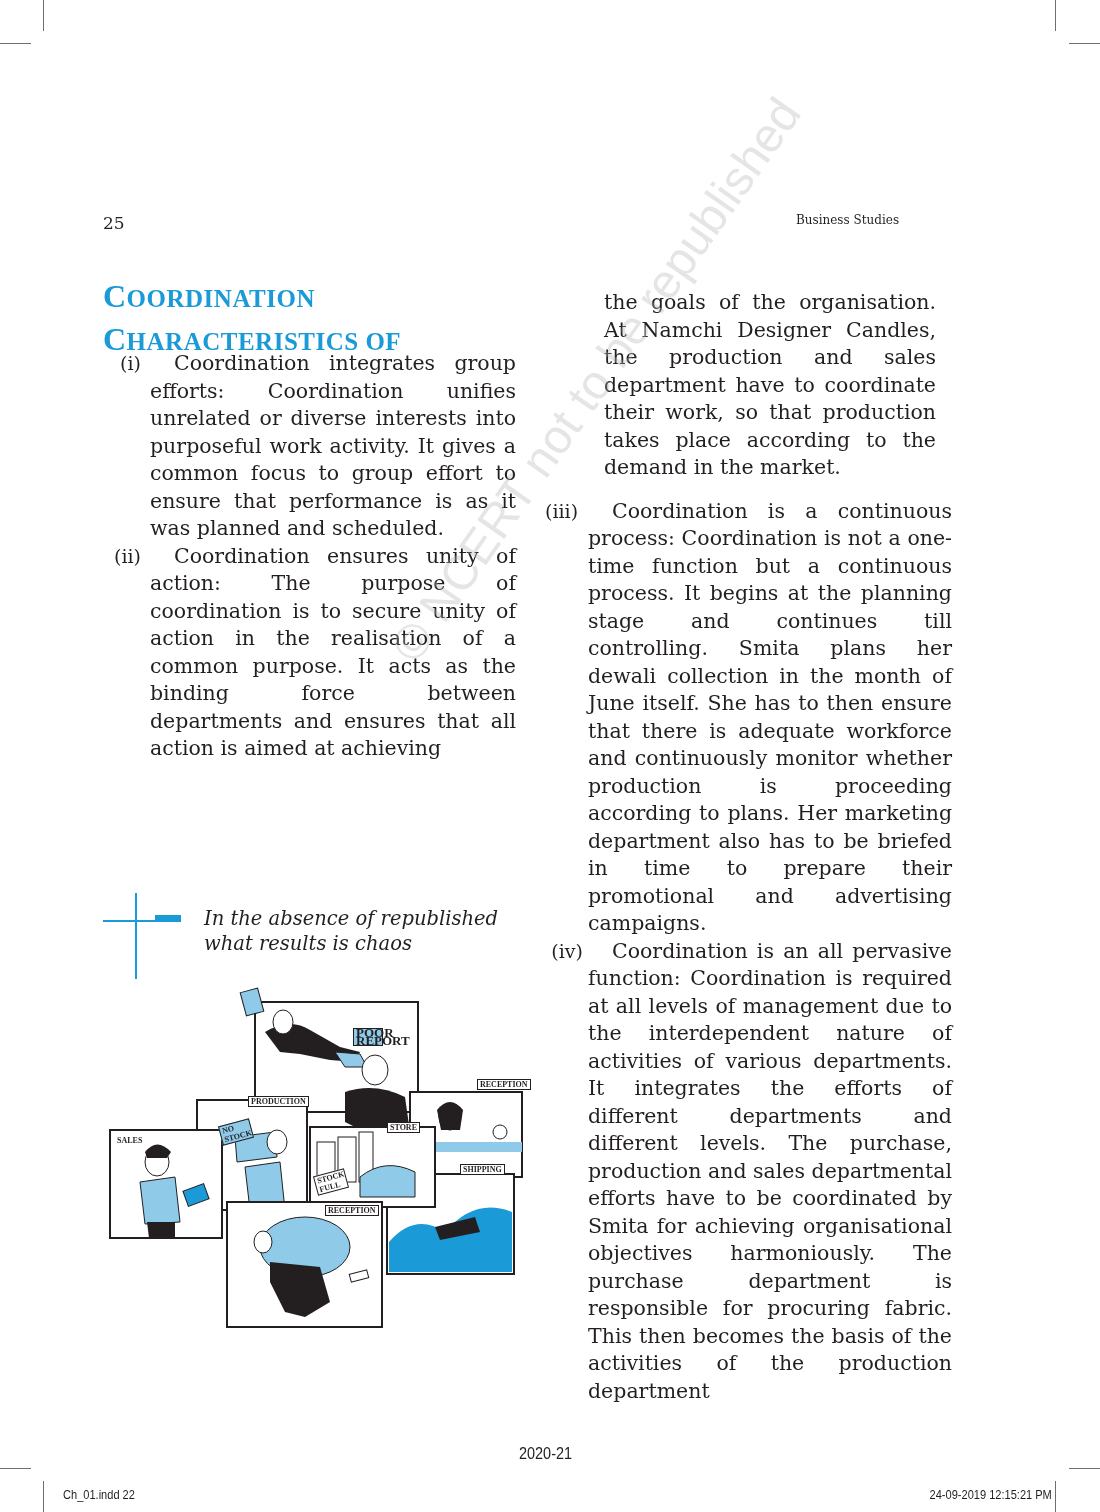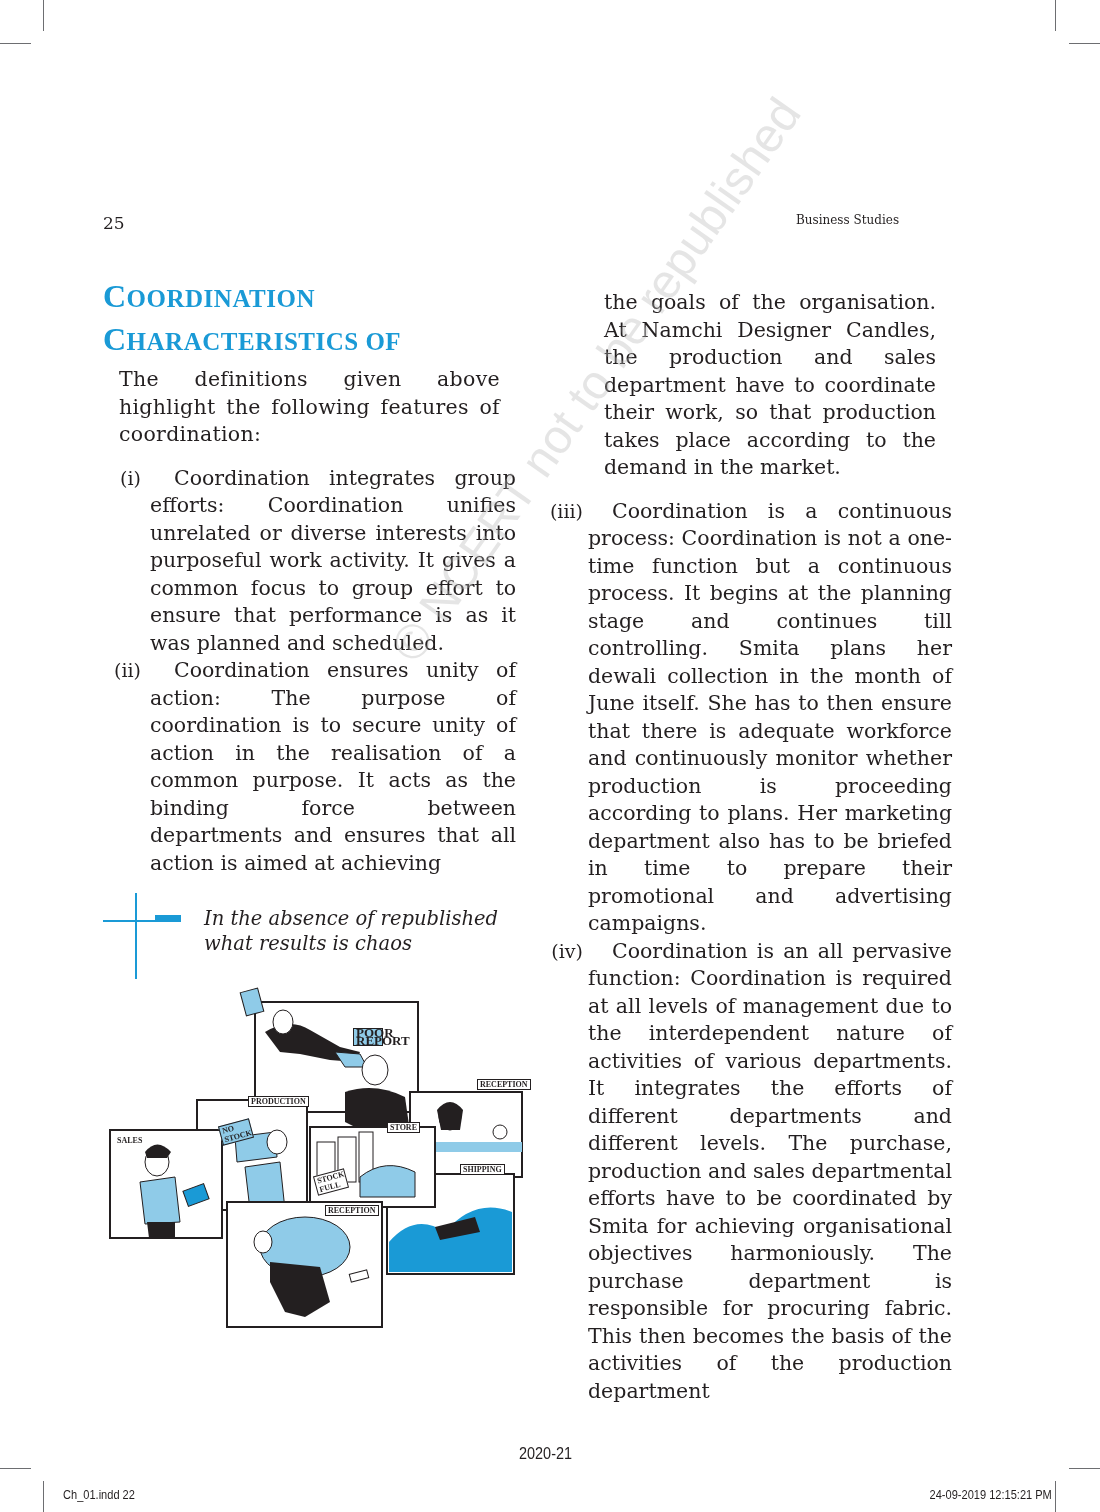--- a/index.html
+++ b/index.html
@@ -49,21 +49,20 @@
 
 <div class="page-number">25</div>
 <div class="running-head">Business Studies</div>
 
 <div class="heading">
   <div><span class="big">C</span><span>OORDINATION</span></div>
   <div><span class="big">C</span><span>HARACTERISTICS OF</span></div>
 </div>
 
 <div class="col col-left">
-  <p style="letter-spacing:0.3px">The definitions given above highlight the following features of coordination:</p>
   <div class="item">
     <span class="num">(i)</span>
     <span class="bold">Coordination integrates group efforts:</span><span> Coordination unifies unrelated or diverse interests into purposeful work activity. It gives a common focus to group effort to ensure that performance is as it was planned and scheduled.</span>
   </div>
   <div class="item">
     <span class="num">(ii)</span>
     <span class="bold">Coordination ensures unity of action:</span><span> The purpose of coordination is to secure unity of action in the realisation of a common purpose. It acts as the binding force between departments and ensures that all action is aimed at achieving</span>
   </div>
 </div>
 
@@ -131,21 +130,21 @@
   <span class="lbl" style="left:282px;top:140px">STORE</span>
   <span class="lbl" style="left:10px;top:154px;border:none">SALES</span>
   <span class="lbl" style="left:355px;top:182px">SHIPPING</span>
   <span class="lbl" style="left:210px;top:190px;width:26px;white-space:normal;line-height:9px;transform:rotate(-15deg)">STOCK FULL</span>
   <span class="lbl" style="left:220px;top:223px">RECEPTION</span>
 </div>
 
 <div class="col col-right">
   <p style="padding-left:43px">the goals of the organisation. At Namchi Designer Candles, the production and sales department have to coordinate their work, so that production takes place according to the demand in the market.</p>
   <div class="item" style="padding-left:43px">
-    <span class="num" style="width:38px;text-align:right">(iii)</span>
+    <span class="num" style="width:38px;text-align:left">(iii)</span>
     <span class="bold">Coordination is a continuous process:</span><span> Coordination is not a one-time function but a continuous process. It begins at the planning stage and continues till controlling. Smita plans her dewali collection in the month of June itself. She has to then ensure that there is adequate workforce and continuously monitor whether production is proceeding according to plans. Her marketing department also has to be briefed in time to prepare their promotional and advertising campaigns.</span>
   </div>
   <div class="item" style="padding-left:43px">
     <span class="num" style="width:38px;text-align:right">(iv)</span>
     <span class="bold">Coordination is an all pervasive function:</span><span> Coordination is required at all levels of management due to the interdependent nature of activities of various departments. It integrates the efforts of different departments and different levels. The purchase, production and sales departmental efforts have to be coordinated by Smita for achieving organisational objectives harmoniously. The purchase department is responsible for procuring fabric. This then becomes the basis of the activities of the production department</span>
   </div>
 </div>
 
 <div class="watermark">© NCERT not to be republished</div>
 

